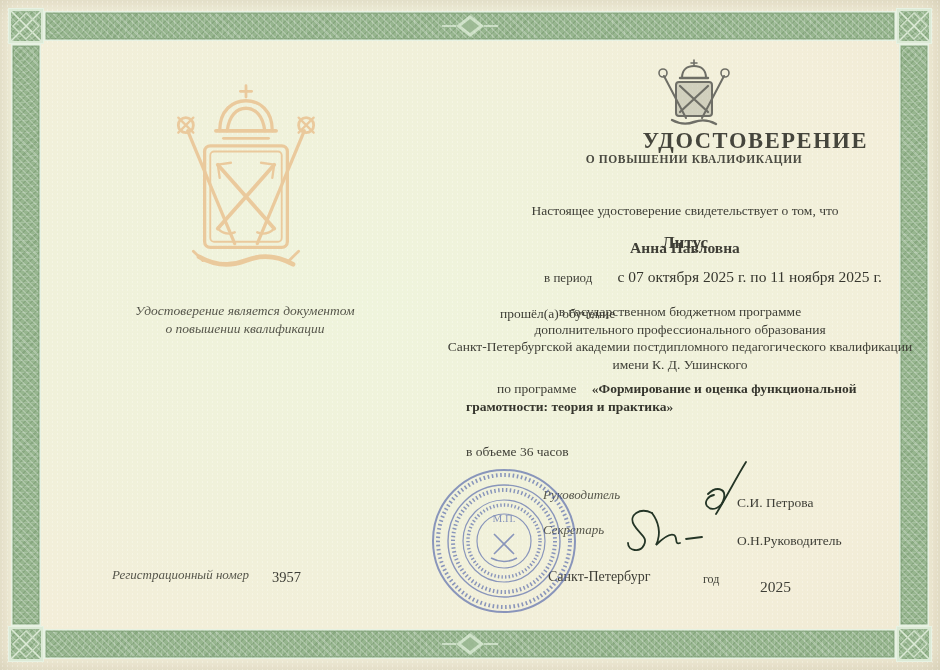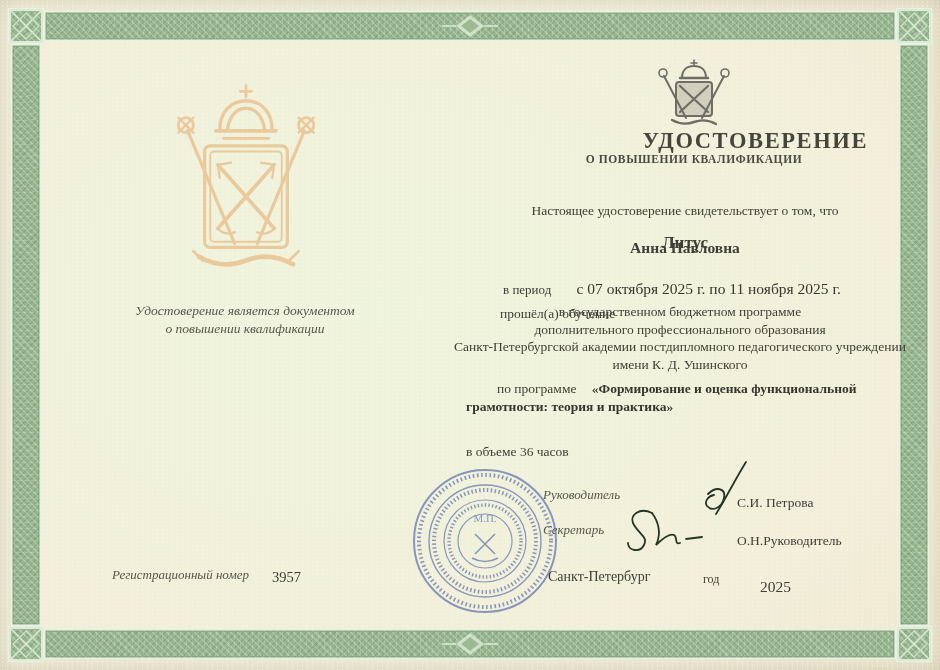--- a/index.html
+++ b/index.html
@@ -46,21 +46,21 @@
   .hdr-emblem{left:650px;top:56px;width:88px;height:72px;}
   .title{left:520px;top:128px;width:348px;font-size:22.5px;font-weight:bold;
          letter-spacing:1.6px;color:#45453c;text-align:right;}
   .subtitle{left:520px;top:153px;width:348px;font-size:11.5px;font-weight:bold;
             letter-spacing:.6px;color:#4a4a41;}
   
   .statement{left:440px;top:203px;width:490px;font-size:13.5px;}
   .surname{left:440px;top:233px;width:490px;font-size:17px;font-weight:bold;}
   .fullname{left:440px;top:239px;width:490px;font-size:15.5px;font-weight:bold;}
   
-  .period{left:503px;top:280px;width:420px;font-size:13px;}
+  .period{left:503px;top:268px;width:420px;font-size:13px;text-align:center;}
   .period .val{font-size:15.5px;color:#36362e;margin-left:22px;}
   
   .training-label{left:500px;top:306px;font-size:13.5px;}
   .institution{left:436px;top:303px;width:488px;font-size:13.5px;line-height:17.5px;}
   .institution div{white-space:nowrap;}
   
   .program{left:466px;top:380px;width:456px;font-size:13.5px;line-height:17.5px;}
   .program .lbl{margin-right:12px;margin-left:31px;}
   .program b{color:#35352d;}
   .volume{left:466px;top:444px;font-size:13.5px;}
@@ -74,21 +74,21 @@
   
   .city{left:548px;top:569px;font-size:14px;}
   .year-label{left:703px;top:572px;font-size:12px;}
   .year-value{left:760px;top:578px;font-size:15.5px;}
   .reg-label{left:112px;top:567px;font-size:13px;}
   .reg-number{left:272px;top:569px;font-size:14.5px;}
   
   .left-note{left:90px;top:302px;width:310px;font-size:13.5px;line-height:17.5px;}
   .wm-emblem{left:152px;top:76px;width:188px;height:198px;opacity:.85;}
   
-  .stamp{left:409px;top:466px;width:152px;height:150px;opacity:.62;z-index:6;}
+  .stamp{left:428px;top:466px;width:152px;height:150px;opacity:.62;z-index:6;}
   svg{display:block;width:100%;height:100%;}
 </style>
 </head>
 <body>
 
 <div class="page">
 
   <div class="band top guil">
     <svg class="motif" viewBox="0 0 64 26">
       <path d="M32 2 L46 13 L32 24 L18 13 Z" fill="rgba(223,238,217,.85)"></path>
@@ -195,21 +195,21 @@
 
   <div class="abs period">
     <span>в период</span>
     <span class="val">с 07 октября 2025 г. по 11 ноября 2025 г.</span>
   </div>
 
   <div class="abs training-label">прошёл(а) обучение</div>
   <div class="abs institution center">
     <div>в государственном бюджетном программе</div>
     <div>дополнительного профессионального образования</div>
-    <div>Санкт-Петербургской академии постдипломного педагогического учреждении</div>
+    <div>Санкт-Петербургской академии постдипломного педагогического квалификации</div>
     <div>имени К. Д. Ушинского</div>
   </div>
 
   <div class="abs program">
     <span class="lbl">по программе</span>
     <b>«Формирование и оценка функциональной грамотности: теория и практика»</b>
   </div>
 
   <div class="abs volume">в объеме 36 часов</div>
 

